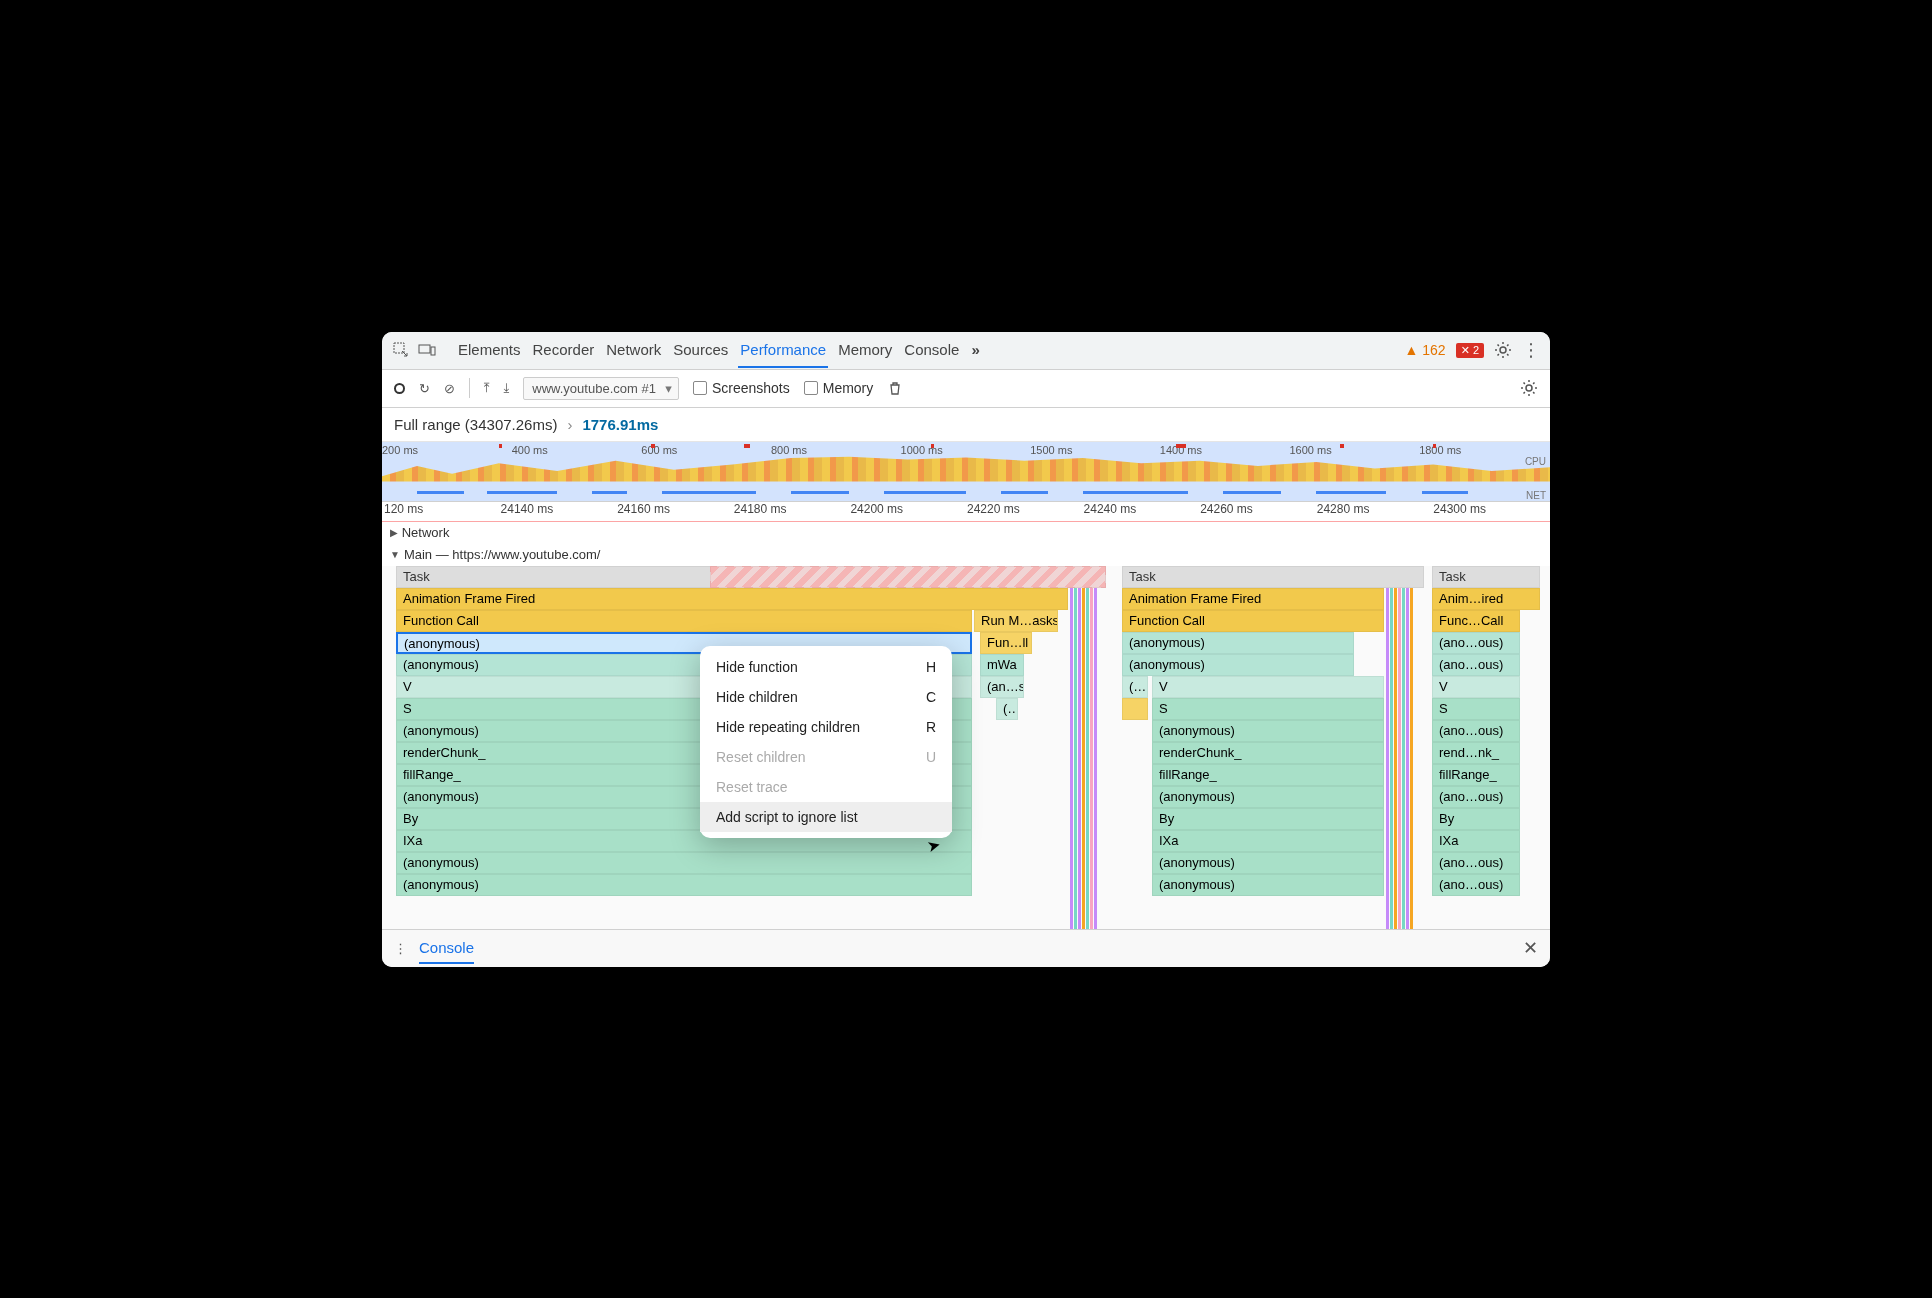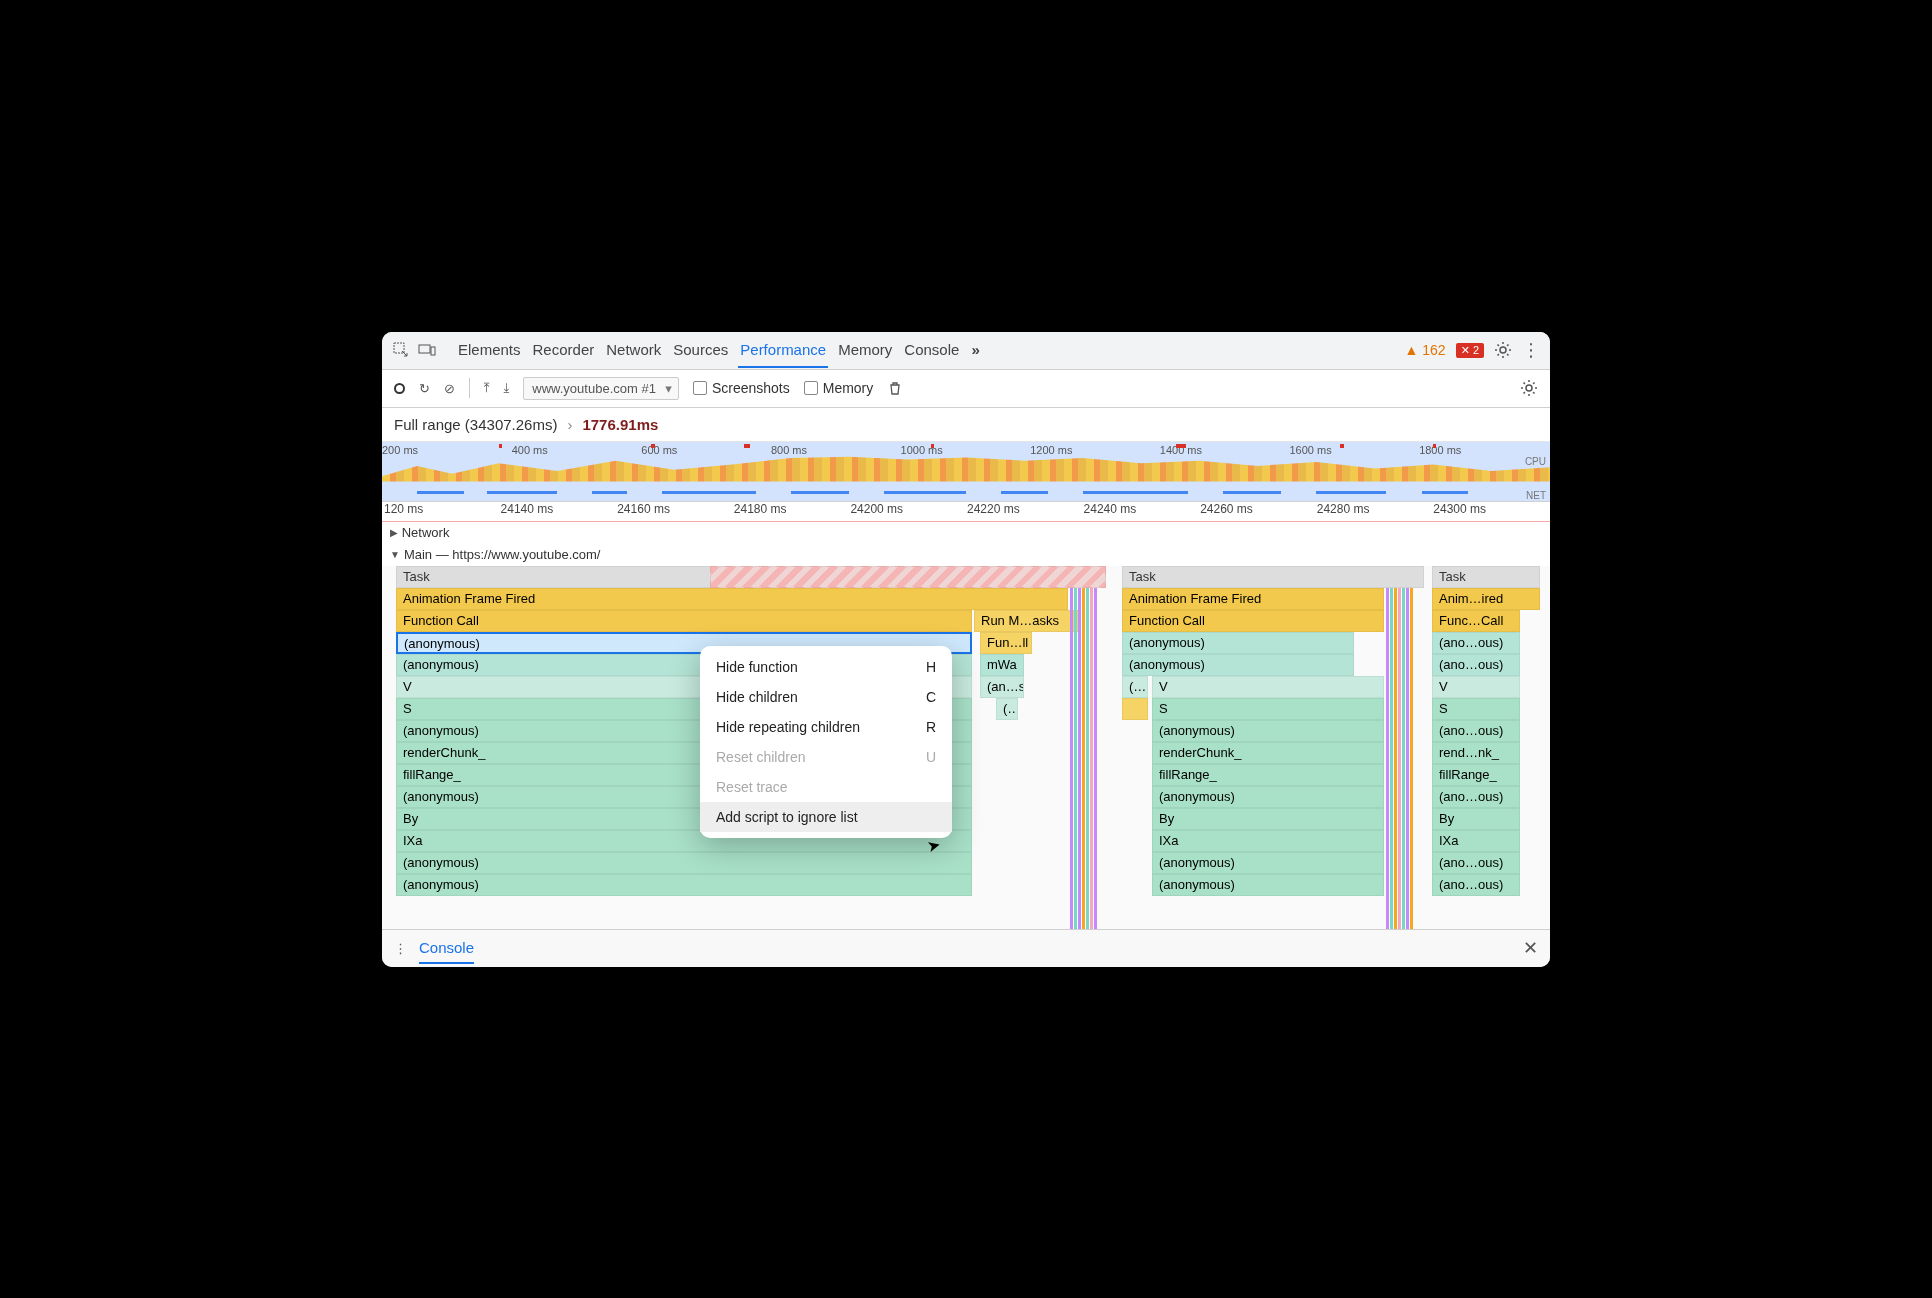--- a/index.html
+++ b/index.html
@@ -22,21 +22,21 @@
 .err { background: #d93025; color:#fff; font-size:11px; padding:1px 5px; border-radius:2px; display:flex; align-items:center; gap:3px;}
 .toolbar { height: 38px; border-bottom: 1px solid #d0d0d0; display: flex; align-items: center; padding: 0 12px; gap: 14px; background:#fff; }
 .rec { width:11px; height:11px; border-radius:50%; border:2px solid #333; }
 .iconbtn { color:#555; cursor:pointer; display:inline-flex; }
 .sep { width:1px; height:20px; background:#ccc; }
 .select { border:1px solid #ccc; padding:3px 22px 3px 8px; border-radius:2px; background:#f8f8f8; color:#555; position:relative; font-size:13px;}
 .select::after{content:"▾"; position:absolute; right:6px; color:#777;}
 .chk { display:flex; align-items:center; gap:5px; color:#333; font-size:14px;}
 .chkbox { width:14px; height:14px; border:1px solid #888; border-radius:2px; }
 .bread { padding: 8px 12px; font-size: 15px; color:#333; display:flex; align-items:center; gap:10px; border-bottom:1px solid #e5e5e5;}
-.bread .cur { color:#7f1d1d; font-weight:600;}
+.bread .cur { color:#0369a1; font-weight:600;}
 .overview { height: 60px; background:#d3e3fd; position:relative; border-bottom:1px solid #d0d0d0; overflow:hidden;}
 .ov-ticks { position:absolute; top:2px; left:0; right:0; display:flex; font-size:11px; color:#555;}
 .ov-ticks span{ width:11.1%; }
 .ov-wave { position:absolute; top:14px; left:0; right:0; height:26px; background:
   repeating-linear-gradient(90deg, #f2c94c 0 8px, #f2994a 8px 14px, #e9b949 14px 22px);
   clip-path: polygon(0 80%, 3% 40%, 6% 70%, 10% 30%, 15% 60%, 20% 20%, 25% 55%, 30% 35%, 35% 10%, 40% 5%, 45% 15%, 50% 8%, 55% 20%, 60% 10%, 65% 30%, 70% 20%, 75% 40%, 80% 25%, 85% 50%, 90% 35%, 95% 60%, 100% 45%, 100% 100%, 0 100%);}
 .ov-red { position:absolute; top:2px; height:4px; }
 .ov-redA{left:10%;width:3px;background:#d93025;} .ov-redB{left:23%;width:4px;background:#d93025;} .ov-redC{left:31%;width:6px;background:#d93025;} .ov-redD{left:47%;width:3px;background:#d93025;} .ov-redE{left:68%;width:10px;background:#d93025;} .ov-redF{left:82%;width:4px;background:#d93025;} .ov-redG{left:90%;width:3px;background:#d93025;}
 .ov-net { position:absolute; bottom:4px; left:0; right:0; height:6px; }
 .ov-net span{position:absolute;height:3px;background:#4285f4;top:0;}
@@ -152,21 +152,21 @@
     <span class="cur">1776.91ms</span>
   </div>
 
   <div class="overview">
     <div class="ov-ticks">
       <span>200 ms</span>
         <span>400 ms</span>
         <span>600 ms</span>
         <span>800 ms</span>
         <span>1000 ms</span>
-        <span>1200 ms</span>
+        <span>1500 ms</span>
         <span>1400 ms</span>
         <span>1600 ms</span>
         <span>1800 ms</span>
     </div>
     <div class="ov-red ov-redA"></div>
       <div class="ov-red ov-redB"></div>
       <div class="ov-red ov-redC"></div>
       <div class="ov-red ov-redD"></div>
       <div class="ov-red ov-redE"></div>
       <div class="ov-red ov-redF"></div>
@@ -224,21 +224,21 @@
       <div class="fbar c-green" style="left:14px; top:132px; width:576px;">S</div>
       <div class="fbar c-green" style="left:14px; top:154px; width:576px;">(anonymous)</div>
       <div class="fbar c-green" style="left:14px; top:176px; width:576px;">renderChunk_</div>
       <div class="fbar c-green" style="left:14px; top:198px; width:576px;">fillRange_</div>
       <div class="fbar c-green" style="left:14px; top:220px; width:576px;">(anonymous)</div>
       <div class="fbar c-green" style="left:14px; top:242px; width:576px;">By</div>
       <div class="fbar c-green" style="left:14px; top:264px; width:576px;">IXa</div>
       <div class="fbar c-green" style="left:14px; top:286px; width:576px;">(anonymous)</div>
       <div class="fbar c-green" style="left:14px; top:308px; width:576px;">(anonymous)</div>
 
-      <div class="fbar c-yellow" style="left:592px; top:44px; width:106px;">Run M…asks</div>
+      <div class="fbar c-yellow" style="left:592px; top:44px; width:84px;">Run M…asks</div>
       <div class="fbar c-yellow" style="left:598px; top:66px; width:52px;">Fun…ll</div>
       <div class="fbar c-anon" style="left:598px; top:88px; width:44px;">mWa</div>
       <div class="fbar c-anon2" style="left:598px; top:110px; width:44px;">(an…s)</div>
       <div class="fbar c-anon2" style="left:614px; top:132px; width:22px;">(…</div>
 
       <div class="vstrip purple" style="left:688px;"></div>
       <div class="vstrip teal" style="left:692px;"></div>
       <div class="vstrip purple" style="left:696px;"></div>
       <div class="vstrip orange" style="left:700px;"></div>
       <div class="vstrip teal" style="left:704px;"></div>

